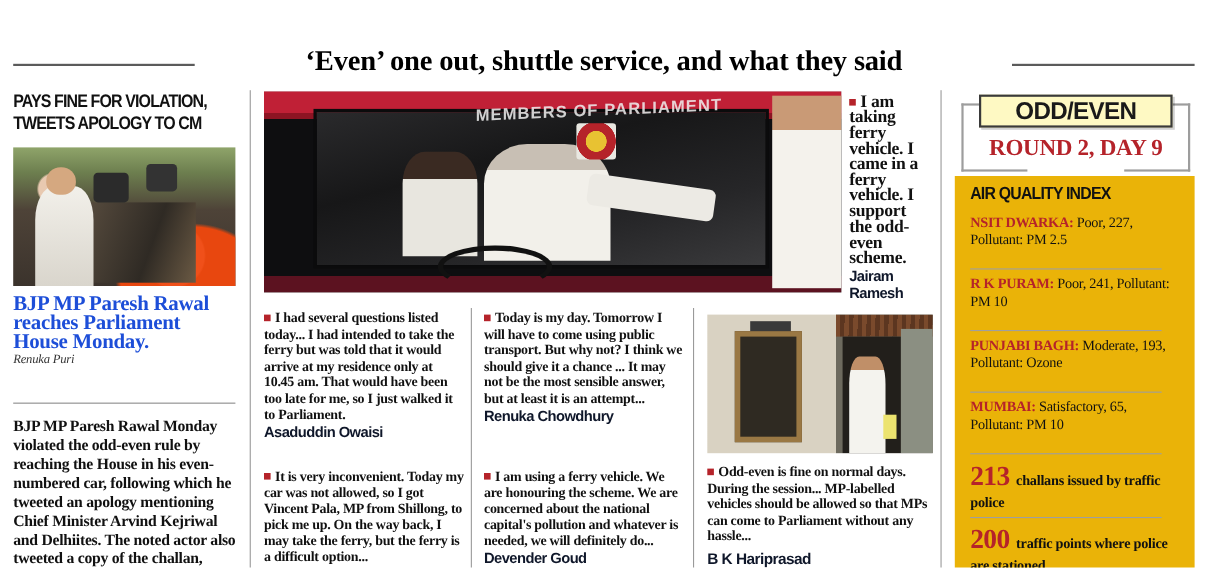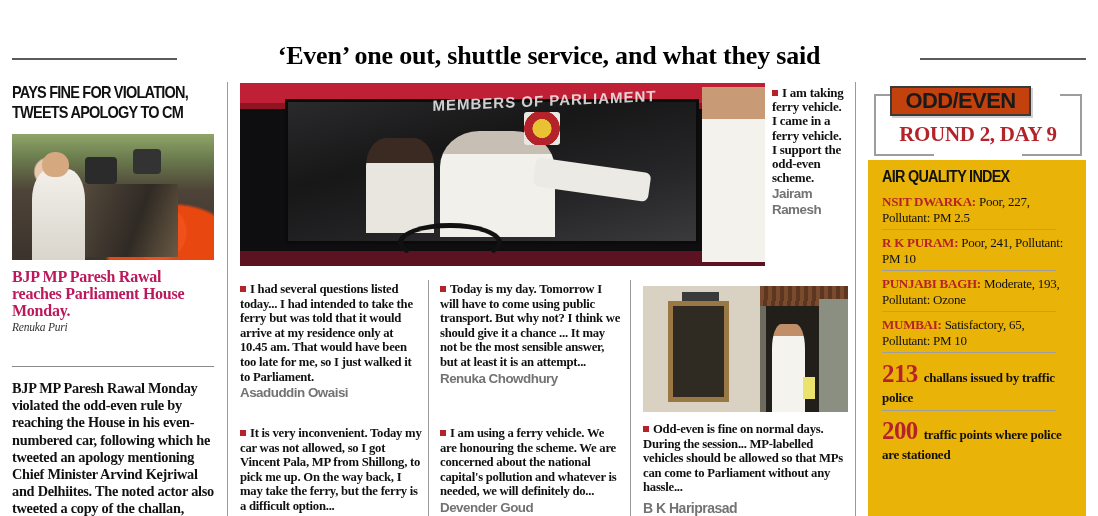--- a/index.html
+++ b/index.html
@@ -29,58 +29,58 @@
   .col-left{position:absolute;left:12px;top:46px;width:202px;}
   .kicker{
     font-family:"Liberation Sans",sans-serif;font-weight:700;
     font-size:16.5px;line-height:20px;letter-spacing:-0.9px;
     transform:scaleX(0.88);transform-origin:left top;
     color:#111;width:232px;
   }
   .photo{background:#cfcfcf;position:relative;overflow:hidden;border:0;}
   .photo-left{margin-top:12px;width:202px;height:126px;}
   .cap-main{
-    margin-top:8px;font-size:16px;line-height:17px;font-weight:700;
-    letter-spacing:-0.25px;color:#be185d;
+    margin-top:8px;font-size:19px;line-height:17px;font-weight:700;
+    letter-spacing:-0.25px;color:#1d4ed8;
   }
   .cap-credit{margin-top:2px;font-size:11.5px;font-style:italic;color:#333;letter-spacing:-0.2px;}
   .body-text{
     font-size:14.3px;line-height:17.2px;font-weight:700;letter-spacing:-0.25px;color:#111;
   }
 
   
   .photo-main{position:absolute;left:240px;top:47px;width:525px;height:183px;}
   .quote{position:absolute;}
   .quote p{
     margin:0;font-size:12.7px;line-height:14.6px;font-weight:700;
     letter-spacing:-0.25px;color:#111;
   }
   .sq{
     display:inline-block;width:6px;height:6px;background:#b5232a;
     margin-right:4px;vertical-align:1px;
   }
   .qname{
     margin-top:1px;font-family:"Liberation Sans",sans-serif;font-weight:700;
-    font-size:13.4px;line-height:16px;letter-spacing:-0.5px;color:#737373;
+    font-size:13.4px;line-height:16px;letter-spacing:-0.5px;color:#0f172a;
   }
   .qsub{
     margin-top:2px;font-family:"Liberation Sans",sans-serif;
     font-size:9.3px;line-height:11px;color:#444;letter-spacing:-0.2px;
   }
-  .quote.narrow p{font-size:13px;line-height:14.2px;}
+  .quote.narrow p{font-size:16px;line-height:14.2px;}
 
   
   .rail{position:absolute;left:868px;top:46px;width:218px;}
   .oe-box{
     position:relative;width:208px;margin-left:6px;height:74px;background:#fff;
   }
   .oe-bracket{position:absolute;background:#9d9d9d;}
   .oe-chip{
-    position:absolute;left:16px;top:4px;width:141px;height:30px;
-    background:#c2410c;border:2px solid #3a3a3a;box-sizing:border-box;
+    position:absolute;left:16px;top:4px;width:176px;height:30px;
+    background:#fef9c3;border:2px solid #3a3a3a;box-sizing:border-box;
     box-shadow:2px 2px 0 rgba(0,0,0,0.18);
   }
   .oe-chip span{
     display:block;text-align:center;line-height:26px;
     font-family:"Liberation Sans",sans-serif;font-weight:700;
     font-size:22px;letter-spacing:-0.6px;color:#1a1a1a;
   }
   .oe-round{
     position:absolute;left:0;top:40px;width:208px;text-align:center;
     font-family:"Liberation Serif",serif;font-weight:700;font-size:21px;
@@ -91,21 +91,21 @@
     position:absolute;left:868px;top:124px;width:218px;height:364px;
     background:#eab308;
   }
   .aqi-title{
     position:absolute;left:14px;top:8px;
     font-family:"Liberation Sans",sans-serif;font-weight:700;
     font-size:16px;letter-spacing:-0.8px;transform:scaleX(0.9);
     transform-origin:left top;color:#111;
   }
   .aqi-list{position:absolute;left:14px;top:34px;width:190px;}
-  .aqi-item{position:relative;padding-bottom:5px;margin-bottom:5px;}
+  .aqi-item{position:relative;padding-bottom:20px;margin-bottom:5px;}
   .aqi-item:after{
     content:"";position:absolute;left:0;bottom:0;width:174px;height:1px;background:#9f9f9f;
   }
   .aqi-item p{
     margin:0;font-size:13px;line-height:15.5px;font-weight:700;letter-spacing:-0.25px;color:#111;
   }
   .aqi-city{color:#b5232a;font-weight:700;}
   .aqi-rest{font-weight:400;}
   .stat{position:relative;padding:2px 0 5px 0;margin-bottom:4px;}
   .stat:after{

